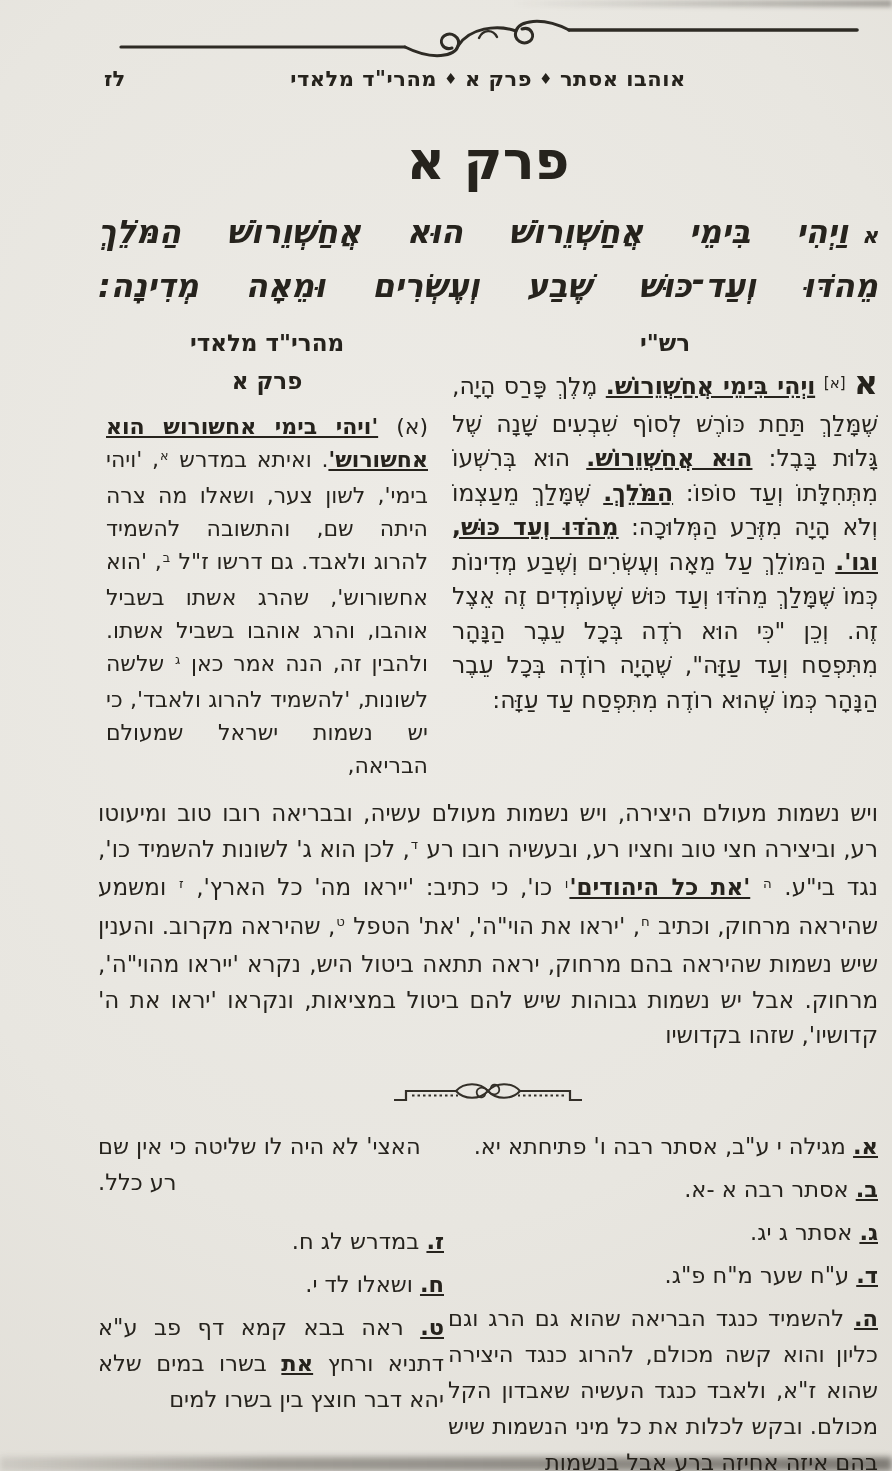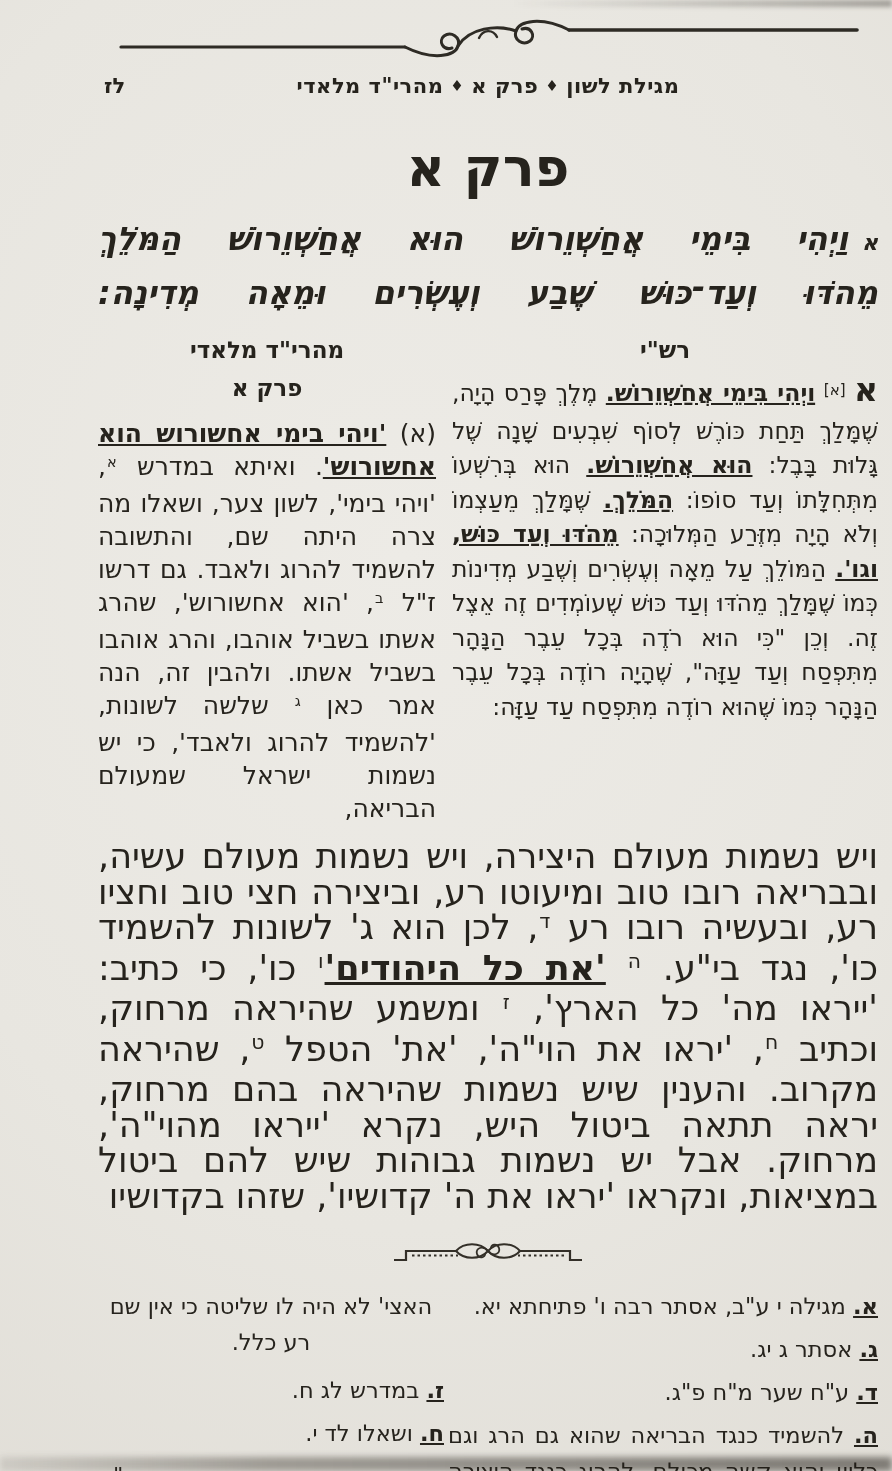--- a/index.html
+++ b/index.html
@@ -18,21 +18,21 @@
     background:linear-gradient(to right, rgba(60,54,46,.12), rgba(45,40,33,.38) 30%, rgba(30,26,20,.5) 95%);
     filter:blur(3px);
   }
   .page::before{ 
     content:"";position:absolute;top:0;right:0;width:380px;height:7px;
     background:linear-gradient(to left, rgba(40,36,30,.35), rgba(40,36,30,0));
     filter:blur(2px);
   }
   .content{padding:0 14px 0 98px;}
   svg.flourish{display:block;margin:16px auto 0;}
-  .header-row{position:relative;height:34px;margin-top:14px;text-decoration:underline;}
+  .header-row{position:relative;height:34px;margin-top:7px;text-decoration:underline;}
   .hdr-title{
     position:absolute;left:0;right:0;text-align:center;
     font-size:21px;font-weight:700;letter-spacing:.5px;
   }
   .hdr-title .dia{font-size:15px;position:relative;top:-2px;margin:0 7px;}
   .page-number{position:absolute;left:6px;top:0;font-size:21px;font-weight:700;}
   .chapter-title{
     margin:30px 0 0;text-align:center;
     font-size:53px;font-weight:700;line-height:60px;
   }
@@ -40,29 +40,29 @@
   .verse-line{text-align:justify;text-align-last:justify;line-height:51px;font-style:italic;}
   .verse-num{font-size:22px;font-weight:700;margin-left:14px;}
   .cols{display:flex;justify-content:space-between;margin-top:16px;min-height:392px;}
   .col-rashi{width:426px;}
   .col-maharid{width:338px;}
   .col-head{text-align:center;font-size:23px;font-weight:700;line-height:30px;}
   .col-head2{text-align:center;font-size:23px;font-weight:700;line-height:30px;margin-top:8px;}
   .rashi-body{margin:8px 0 0;font-size:23.5px;line-height:34.5px;text-align:justify;}
   .rashi-init{font-size:33px;font-weight:700;}
   .rashi-bracket{font-size:15px;position:relative;top:-6px;}
-  .maharid-body{margin:14px 0 0;font-size:25px;line-height:33px;text-align:justify;}
-  .full-text{margin:14px 0 0;font-size:35px;line-height:35.5px;text-align:justify;}
+  .maharid-body{margin:14px 8px 0;font-size:22px;line-height:33px;text-align:justify;}
+  .full-text{margin:14px 0 0;font-size:23px;line-height:35.5px;text-align:justify;}
   svg.divider{display:block;margin:24px auto 0;}
   .footnotes{display:flex;justify-content:space-between;margin-top:20px;font-size:22.5px;line-height:36px;}
   .fn-right{width:430px;}
   .fn-left{width:346px;}
   .fn-item{margin:0 0 7px;text-align:right;}
   .fn-item.just{text-align:justify;margin-bottom:0;}
-  .fn-cont{margin:0 0 12px;text-align:center;}
+  .fn-cont{margin:0 0 23px;text-align:left;}
   .b{font-weight:700;text-decoration:underline;}
   .sup{font-size:0.58em;position:relative;top:-0.55em;margin:0 1px;}
   p{margin:0;}
 </style>
 </head>
 <body>
 
 <div class="page">
   <div class="content">
 
@@ -73,21 +73,21 @@
         <path d="M452,14 C424,0 402,5 399,15 C396,24 406,30 413,25 C419,20 414,10 405,13" stroke-width="3"></path>
         <path d="M288,31 C316,45 338,40 341,30 C344,21 334,15 327,20 C321,25 326,35 335,32" stroke-width="3"></path>
         <path d="M341,30 C352,12 380,8 399,15" stroke-width="3"></path>
         <path d="M362,22 c4,-9 14,-9 18,-1" stroke-width="2.4"></path>
       </g>
     </svg>
 
     <div class="header-row">
       <div class="page-number">לז</div>
       <div class="hdr-title">
-        <span>מגילת לשון</span><span class="dia">♦</span><span>פרק א</span><span class="dia">♦</span><span>מהרי"ד מלאדי</span>
+        <span>אוהבו אסתר</span><span class="dia">♦</span><span>פרק א</span><span class="dia">♦</span><span>מהרי"ד מלאדי</span>
       </div>
     </div>
 
     <h1 class="chapter-title">פרק א</h1>
 
     <div class="verse">
       <div class="verse-line">
         <span class="verse-num">א</span><span>וַיְהִי בִּימֵי אֲחַשְׁוֵרוֹשׁ הוּא אֲחַשְׁוֵרוֹשׁ הַמֹּלֵךְ</span>
       </div>
       <div class="verse-line">מֵהֹדּוּ וְעַד־כּוּשׁ שֶׁבַע וְעֶשְׂרִים וּמֵאָה מְדִינָה:</div>
@@ -116,20 +116,21 @@
         <path d="M68,13 C76,4 92,4 100,13 C92,22 76,22 68,13 Z" stroke-width="2"></path>
         <path d="M132,13 C124,4 108,4 100,13 C108,22 124,22 132,13 Z" stroke-width="2"></path>
         <path d="M100,13 c-5,-6 -13,-3 -11,3 c1.6,5 9,4 8,-1" stroke-width="1.8"></path>
         <path d="M100,13 c5,6 13,3 11,-3 c-1.6,-5 -9,-4 -8,1" stroke-width="1.8"></path>
       </g>
     </svg>
 
     <div class="footnotes">
       <div class="fn-right">
         <p class="fn-item"><span class="b">א.</span><span> מגילה י ע"ב, אסתר רבה ו' פתיחתא יא.</span></p>
+        <p class="fn-item"><span class="b">ב.</span><span> אסתר רבה א -א.</span></p>
         <p class="fn-item"><span class="b">ג.</span><span> אסתר ג יג.</span></p>
         <p class="fn-item"><span class="b">ד.</span><span> ע"ח שער מ"ח פ"ג.</span></p>
         <p class="fn-item just"><span class="b">ה.</span><span> להשמיד כנגד הבריאה שהוא גם הרג וגם כליון והוא קשה מכולם, להרוג כנגד היצירה שהוא ז"א, ולאבד כנגד העשיה שאבדון הקל מכולם. ובקש לכלות את כל מיני הנשמות שיש בהם איזה אחיזה ברע אבל בנשמות</span></p>
       </div>
       <div class="fn-left">
         <p class="fn-cont"><span>האצי' לא היה לו שליטה כי אין שם רע כלל.</span></p>
         <p class="fn-item"><span class="b">ז.</span><span> במדרש לג ח.</span></p>
         <p class="fn-item"><span class="b">ח.</span><span> ושאלו לד י.</span></p>
         <p class="fn-item just"><span class="b">ט.</span><span> ראה בבא קמא דף פב ע"א דתניא ורחץ </span><span class="b">את</span><span> בשרו במים שלא יהא דבר חוצץ בין בשרו למים </span></p>
       </div>

